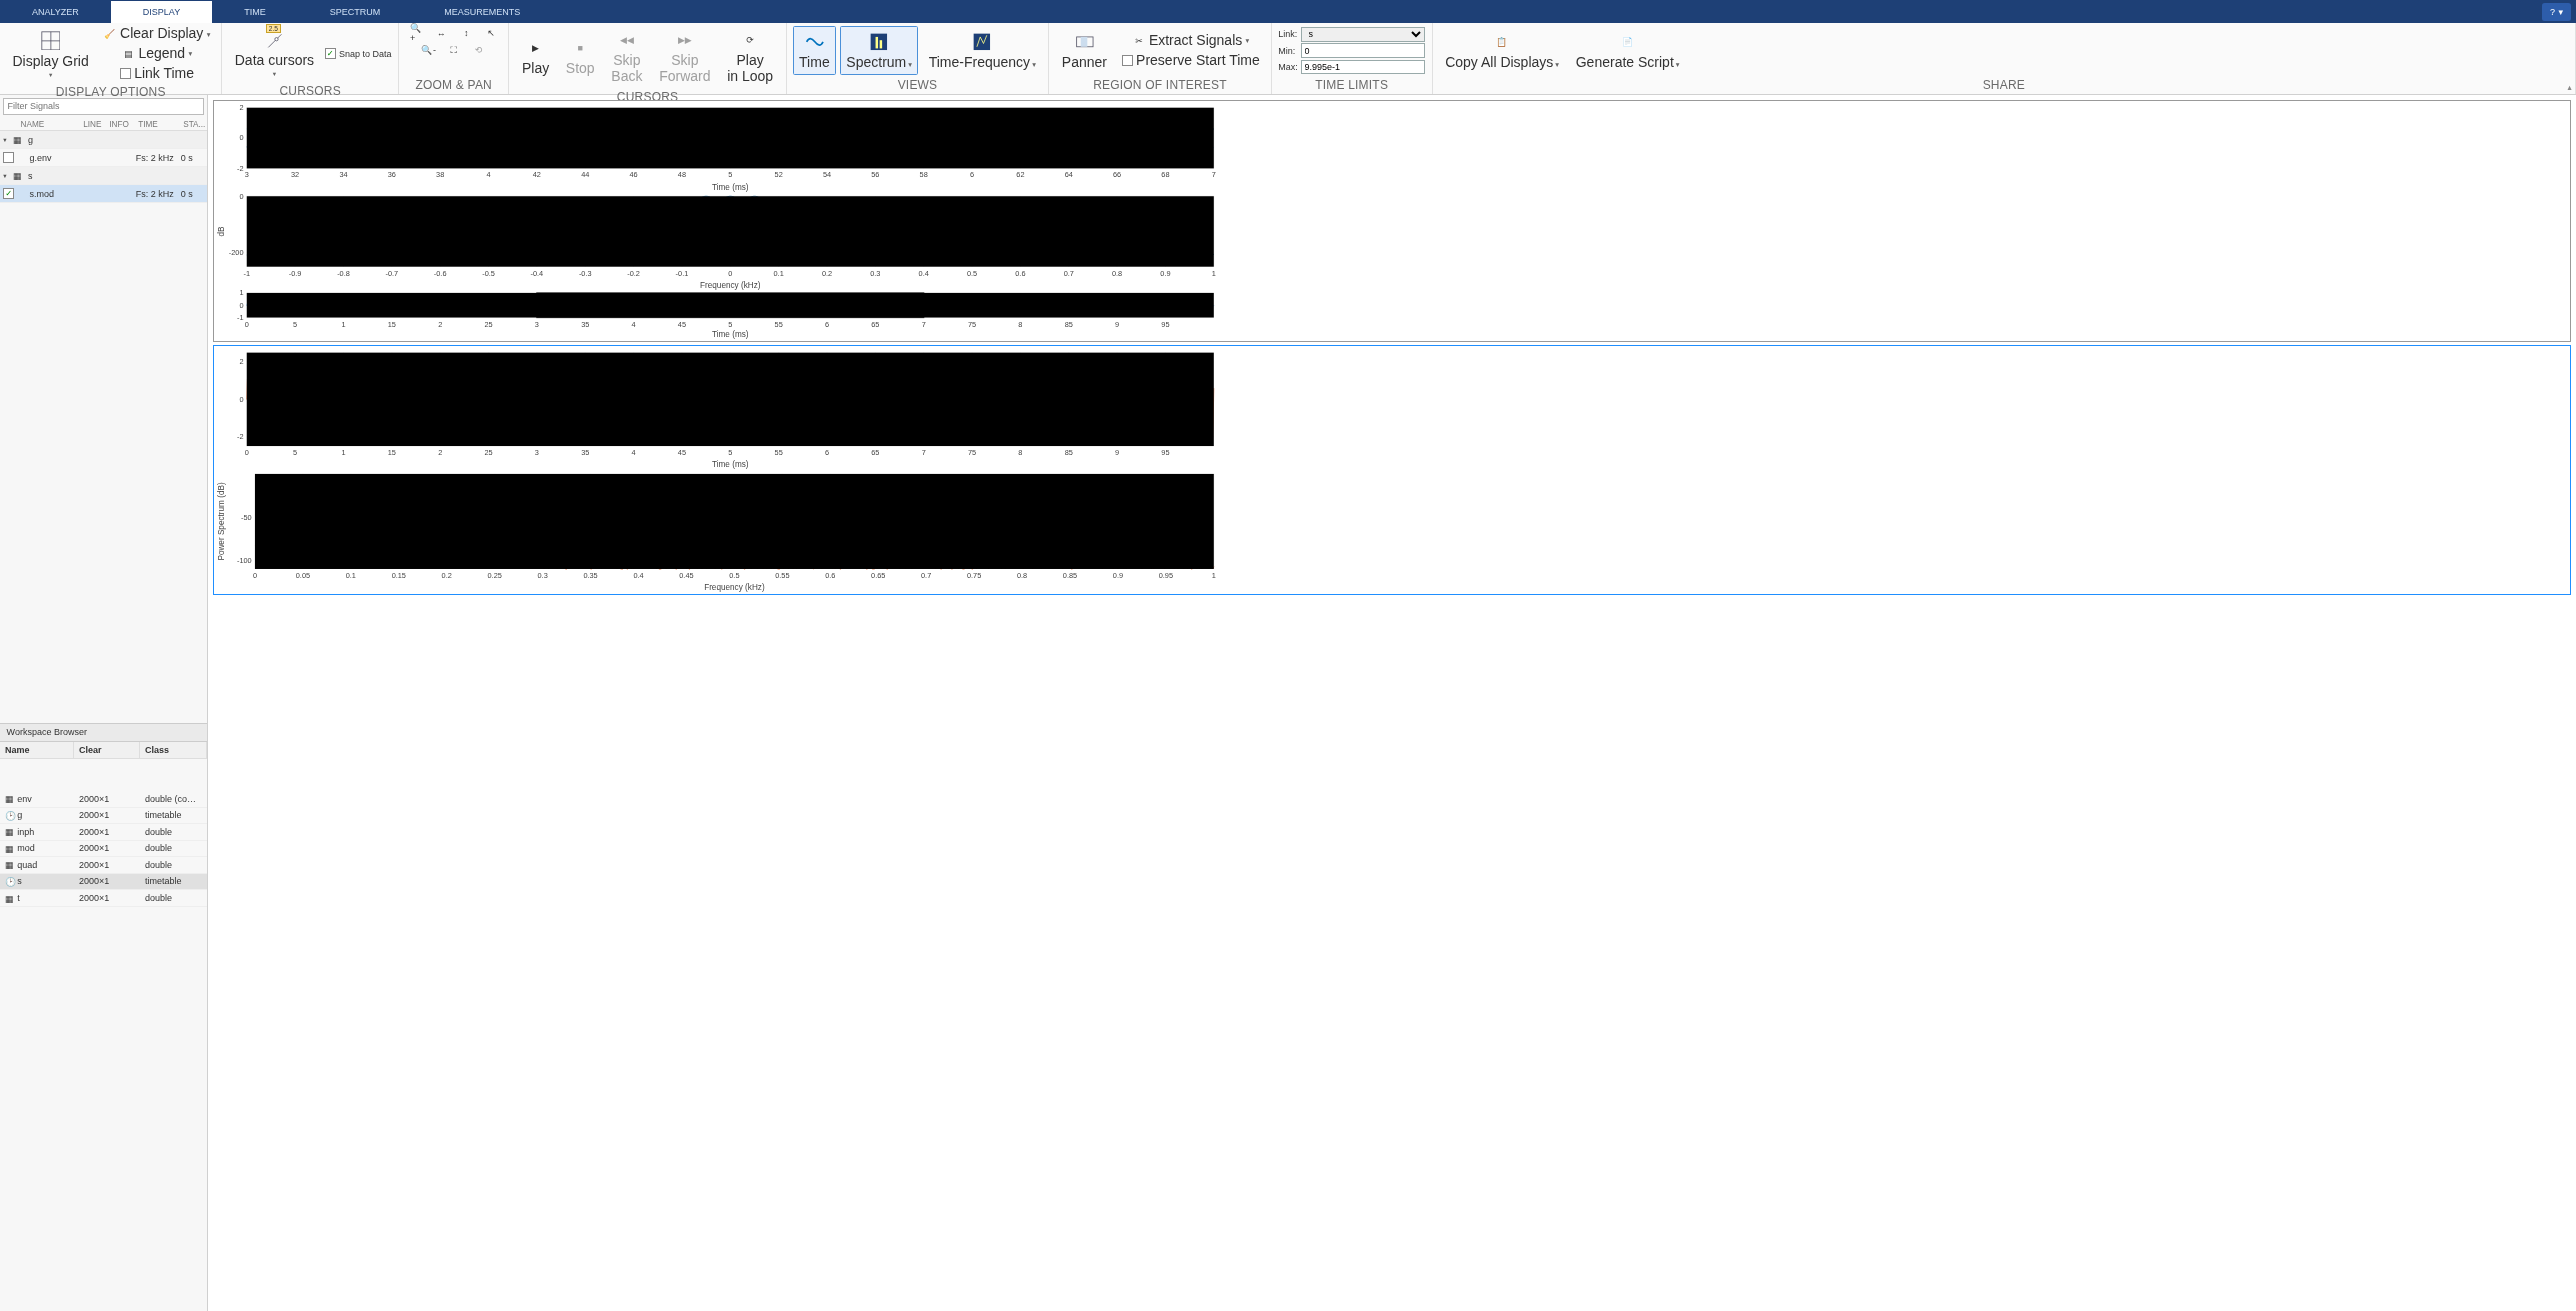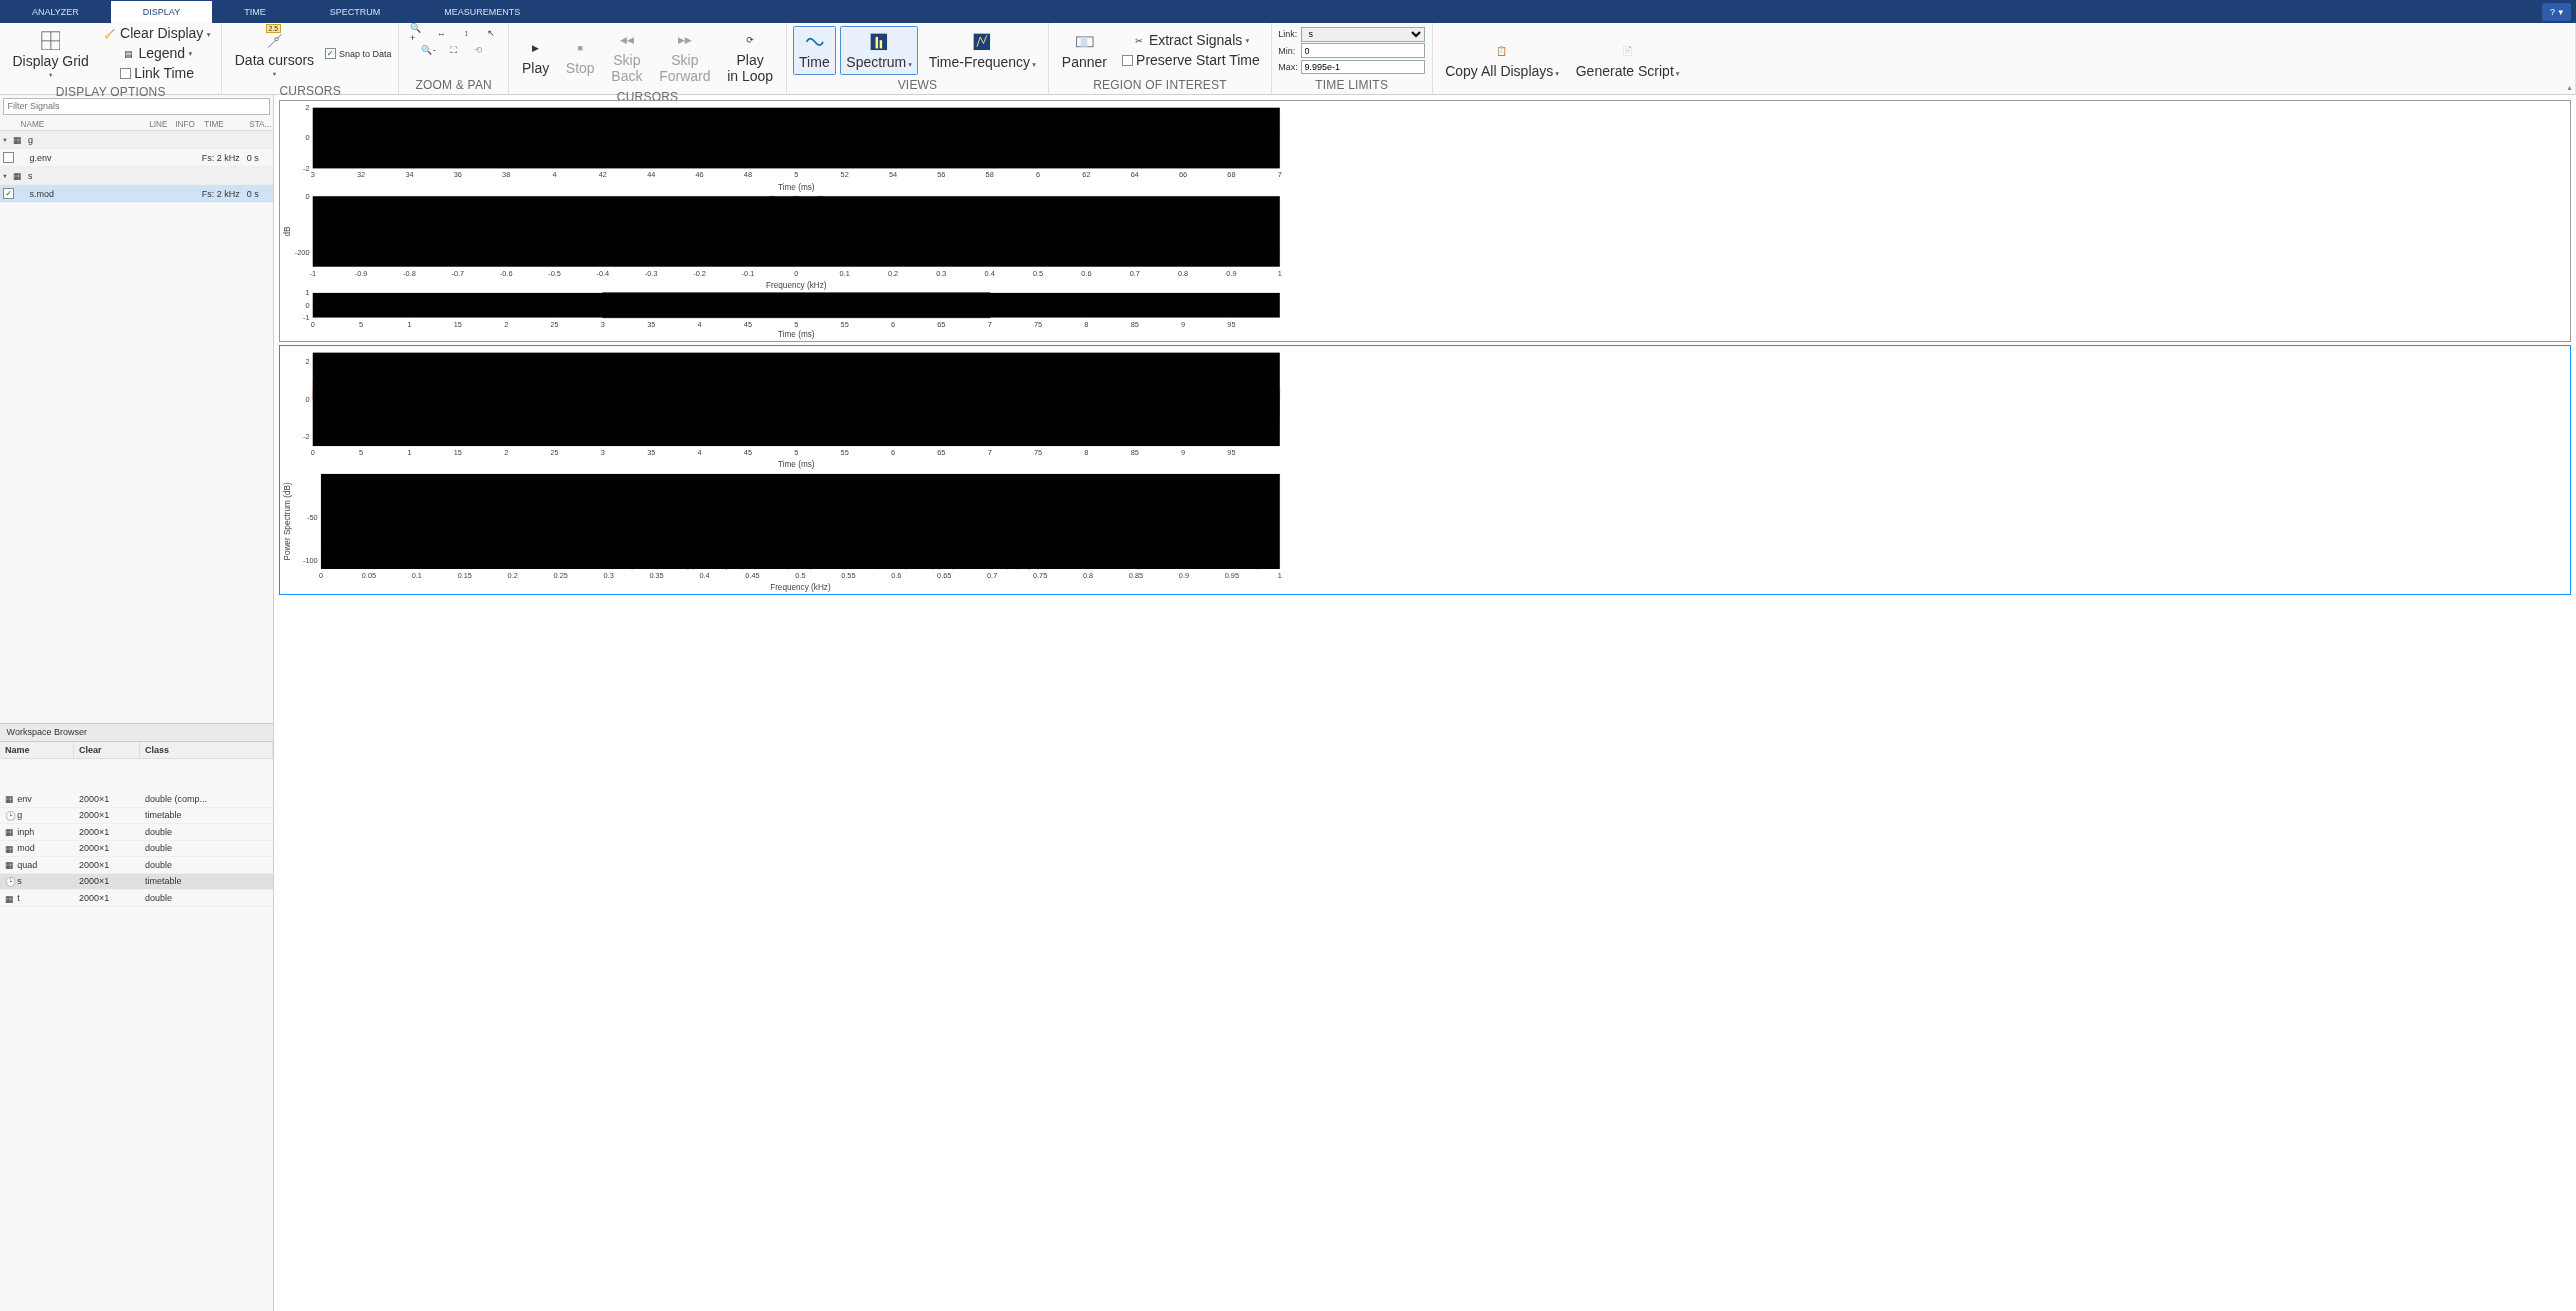--- a/index.html
+++ b/index.html
@@ -28,21 +28,21 @@
 .hstack { display: flex; gap: 3.3px; align-items: center; }
 .kv { display: grid; grid-template-columns: auto 1fr; gap: 1.6px 3.3px; align-items: center; }
 .kv input, .kv select { height: 14.8px; font-size: 9px; padding: 0 2.5px; border: 0.8px solid #9aa; }
 .checkbox { width: 10.7px; height: 10.7px; border: 0.8px solid #888; display: inline-block; vertical-align: middle; background: #fff; }
 .checkbox.checked::after { content: "✓"; font-size: 8.2px; line-height: 9px; display: block; text-align: center; color: #008800; }
 .caret::after { content: " ▾"; font-size: 7.4px; color: #666; }
 .collapse-btn { position: absolute; right: 3.3px; bottom: 1.6px; font-size: 8.2px; color: #888; cursor: pointer; }
 
 
 .main { display: flex; height: calc(100vh - 95px); }
-.sidebar { width: 274px; border-right: 0.8px solid #d0d0d0; display: flex; flex-direction: column; background: #f7f7f7; }
+.sidebar { width: 208px; border-right: 0.8px solid #d0d0d0; display: flex; flex-direction: column; background: #f7f7f7; }
 .plots { flex: 1; background: #fff; overflow: auto; padding: 4.9px; display: flex; flex-direction: column; gap: 3.3px; }
 
 .filter-input { width: calc(100% - 6.6px); margin: 3.3px; height: 16.4px; border: 0.8px solid #bbb; padding: 0 3.3px; font-size: 9px; }
 .sig-header { display: flex; font-size: 8.2px; color: #777; border-bottom: 0.8px solid #ddd; padding: 1.6px 3.3px; }
 .sig-header span { padding: 0 2.5px; }
 .sig-row { display: grid; grid-template-columns: 14.8px 1fr 26px 29px 45px 23px; align-items: center; padding: 1.6px 3.3px; border-bottom: 0.8px solid #eee; cursor: pointer; height: 18px; }
 .sig-row.group { grid-template-columns: 9.8px 14.8px 1fr; background: #f0f0f0; font-weight: 500; }
 .sig-row.sel { background: #d0e2f5; }
 .disclose { font-size: 6.6px; color: #555; }
 .color-swatch { width: 16.4px; height: 2.5px; }
@@ -269,20 +269,21 @@
     <div class="ribbon-body">
       <div class="rbtn">
           <span class="icon">📋</span>
           <span class="lbl caret">Copy All Displays</span>
         </div>
       <div class="rbtn">
           <span class="icon">📄</span>
           <span class="lbl caret">Generate Script</span>
         </div>
     </div>
+    <div class="ribbon-group-label">SHARE</div>
     <span class="collapse-btn">▴</span>
   </div>
 </div>
 
 <div class="main">
 
   <div class="sidebar">
     <input class="filter-input" placeholder="Filter Signals" style="">
     <div class="sig-header">
       <span style="width:14.8px"></span>

